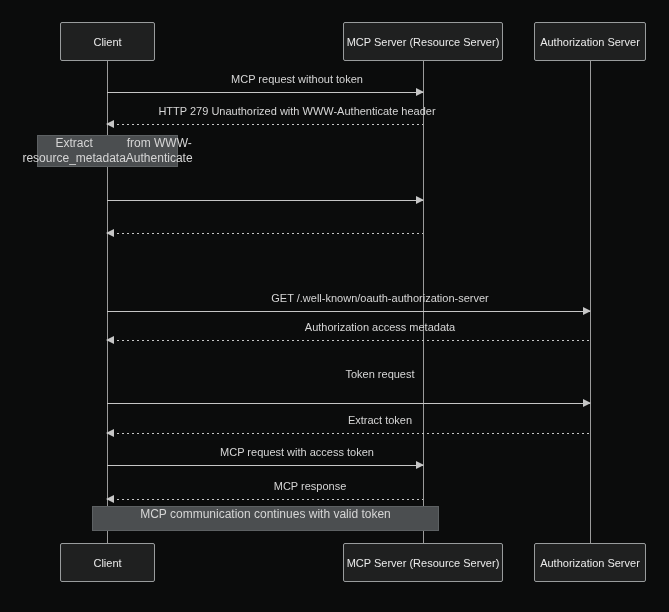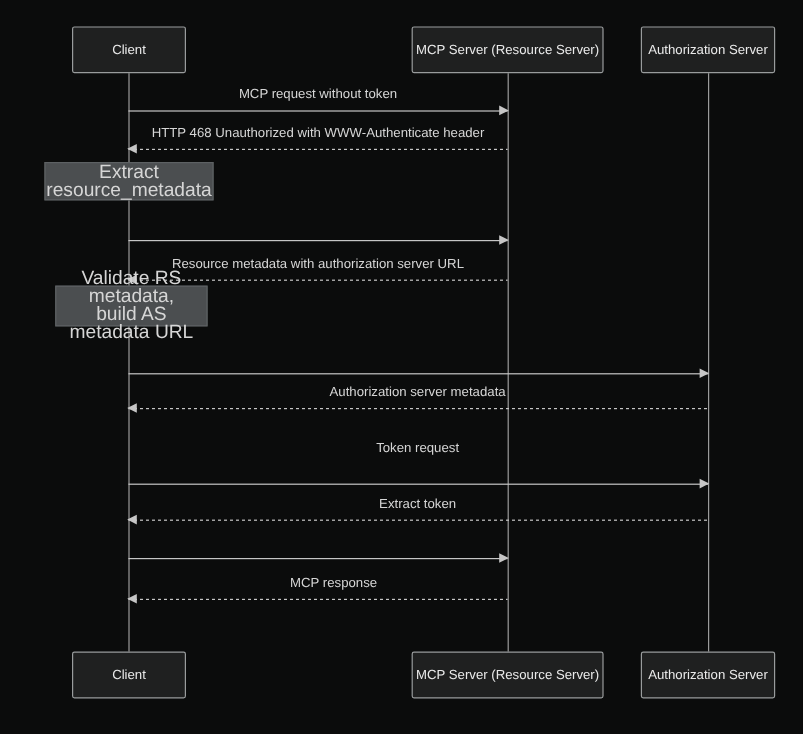--- a/index.html
+++ b/index.html
@@ -14,31 +14,31 @@
   }
   .lifeline{position:absolute;top:61px;height:482px;width:1px;background:var(--lifeline);}
   .actor{
     position:absolute;height:39px;background:var(--actor_fill);
     border:1px solid var(--actor_border);border-radius:2px;box-sizing:border-box;
     display:flex;align-items:center;justify-content:center;
     color:var(--actor_text);font-size:11px;white-space:nowrap;
   }
   .msg-label{
     position:absolute;transform:translateX(-50%);white-space:nowrap;
-    color:var(--message_text);font-size:11px;
+    color:var(--message_text);font-size:11px;margin-left:32px;
   }
   .line{position:absolute;height:1px;background:var(--line);}
   .line.dashed{background:repeating-linear-gradient(to right,var(--line) 0 2px,transparent 2px 5px);}
   .head{position:absolute;width:0;height:0;border-top:4px solid transparent;border-bottom:4px solid transparent;top:-4px;}
   .head.right{right:-1px;border-left:8px solid var(--line);}
   .head.left{left:-1px;border-right:8px solid var(--line);}
   .note{
     position:absolute;background:var(--note_fill);border:1px solid var(--note_border);
-    color:var(--note_text);font-size:16px;text-align:center;box-sizing:border-box;
-    display:flex;flex-direction:column;justify-content:center;line-height:15px;
+    color:var(--note_text);font-size:12px;text-align:center;box-sizing:border-box;
+    display:flex;flex-direction:row;justify-content:center;line-height:15px;
   }
 </style>
 </head>
 <body>
 
 <div class="stage">
 
   <div class="lifeline" style="left:107px"></div>
   <div class="lifeline" style="left:423px"></div>
   <div class="lifeline" style="left:590px"></div>
@@ -51,72 +51,73 @@
   </div>
   <div class="actor" style="left:534px;top:22px;width:112px">
     <span>Authorization Server</span>
   </div>
 
   <div class="msg-label" style="left:265px;top:73px">MCP request without token</div>
   <div class="line" style="left:107px;top:92px;width:316px">
     <i class="head right"></i>
   </div>
 
-  <div class="msg-label" style="left:265px;top:105px">HTTP 468 Unauthorized with WWW-Authenticate header</div>
+  <div class="msg-label" style="left:265px;top:105px">HTTP 279 Unauthorized with WWW-Authenticate header</div>
   <div class="line dashed" style="left:107px;top:124px;width:316px">
     <i class="head left"></i>
   </div>
 
   <div class="note" style="left:37px;top:135px;width:141px;height:32px">
     <span>Extract resource_metadata</span>
+    <span>from WWW-Authenticate</span>
   </div>
 
   <div class="line" style="left:107px;top:200px;width:316px">
     <i class="head right"></i>
   </div>
 
-  <div class="msg-label" style="left:265px;top:214px">Resource metadata with authorization server URL</div>
   <div class="line dashed" style="left:107px;top:233px;width:316px">
     <i class="head left"></i>
   </div>
 
-  <div class="note" style="left:46px;top:238px;width:127px;height:34px">
-    <span>Validate RS metadata,</span>
-    <span>build AS metadata URL</span>
-  </div>
 
+  <div class="msg-label" style="left:348px;top:292px">GET /.well-known/oauth-authorization-server</div>
   <div class="line" style="left:107px;top:311px;width:483px">
     <i class="head right"></i>
   </div>
 
-  <div class="msg-label" style="left:348px;top:321px">Authorization server metadata</div>
+  <div class="msg-label" style="left:348px;top:321px">Authorization access metadata</div>
   <div class="line dashed" style="left:107px;top:340px;width:483px">
     <i class="head left"></i>
   </div>
 
 
   <div class="msg-label" style="left:348px;top:368px">Token request</div>
   <div class="line" style="left:107px;top:403px;width:483px">
     <i class="head right"></i>
   </div>
 
   <div class="msg-label" style="left:348px;top:414px">Extract token</div>
   <div class="line dashed" style="left:107px;top:433px;width:483px">
     <i class="head left"></i>
   </div>
 
+  <div class="msg-label" style="left:265px;top:446px">MCP request with access token</div>
   <div class="line" style="left:107px;top:465px;width:316px">
     <i class="head right"></i>
   </div>
 
   <div class="msg-label" style="left:278px;top:480px">MCP response</div>
   <div class="line dashed" style="left:107px;top:499px;width:316px">
     <i class="head left"></i>
   </div>
 
+  <div class="note" style="left:92px;top:506px;width:347px;height:25px">
+    <span>MCP communication continues with valid token</span>
+  </div>
 
   <div class="actor" style="left:60px;top:543px;width:95px">
     <span>Client</span>
   </div>
   <div class="actor" style="left:343px;top:543px;width:160px">
     <span>MCP Server (Resource Server)</span>
   </div>
   <div class="actor" style="left:534px;top:543px;width:112px">
     <span>Authorization Server</span>
   </div>

